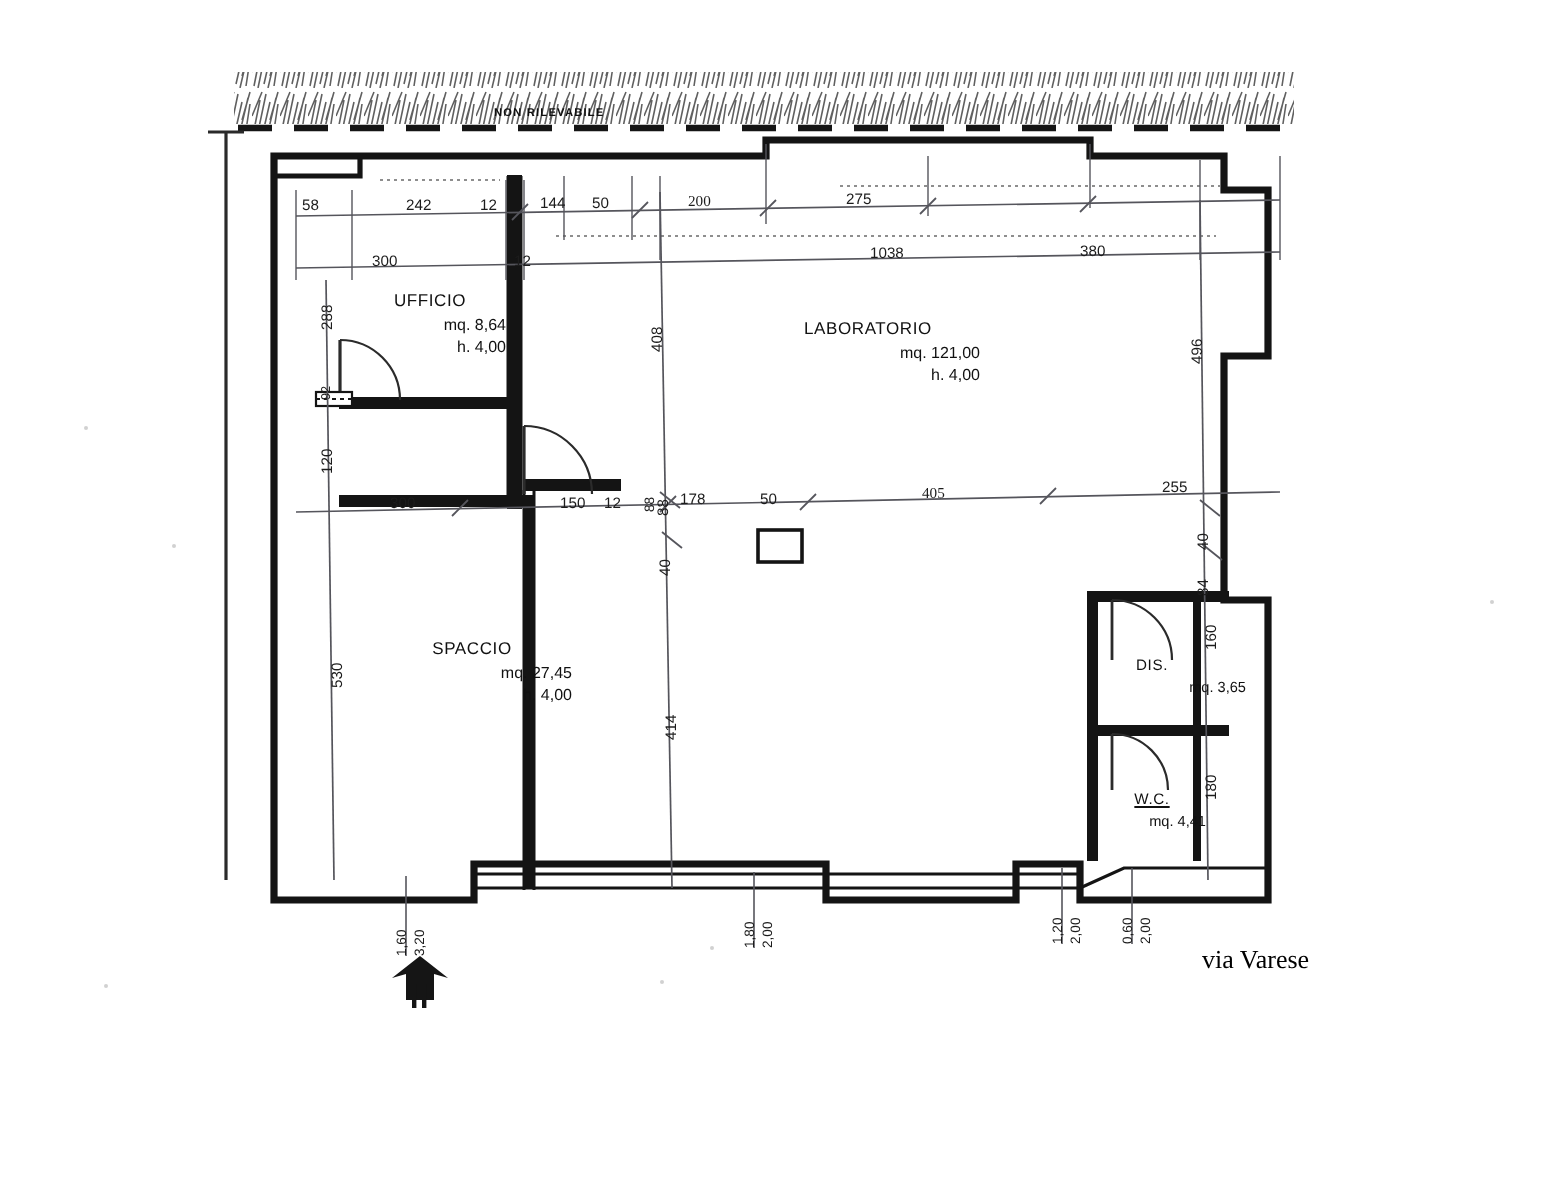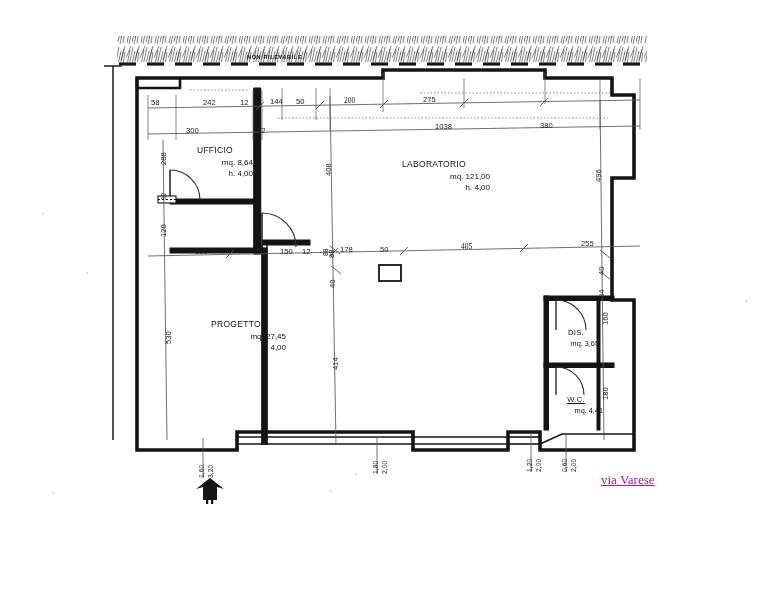--- a/index.html
+++ b/index.html
@@ -61,22 +61,21 @@
   }
   .hatch-label {
     font-size: 5.6px;
     letter-spacing: 0.6px;
     color: #111;
     font-weight: bold;
   }
   .street {
     font-family: "Liberation Serif", serif;
     font-size: 13px;
-    color: #a21caf;
-    text-decoration: underline;
+    color: #000000;
   }
   .title-main {
     font-family: "Liberation Serif", serif;
     font-size: 23px;
     letter-spacing: 1.2px;
     color: #0d0d0d;
   }
   .speck {
     position: absolute;
     background: #9a9a9a;
@@ -300,26 +299,26 @@
   <div class="txt hatch-label" style="left:247px; top:54px;">NON RILEVABILE</div>
 
   <div class="txt room-name" style="left:177px; top:146px; width:76px;">UFFICIO</div>
   <div class="txt room-sub" style="left:177px; top:158px; width:76px;">mq. 8,64</div>
   <div class="txt room-sub" style="left:177px; top:169px; width:76px;">h. 4,00</div>
 
   <div class="txt room-name" style="left:378px; top:160px; width:112px;">LABORATORIO</div>
   <div class="txt room-sub" style="left:378px; top:172px; width:112px;">mq. 121,00</div>
   <div class="txt room-sub" style="left:378px; top:183px; width:112px;">h. 4,00</div>
 
-  <div class="txt room-name" style="left:186px; top:320px; width:100px;">PROGETTO</div>
+  <div class="txt room-name" style="left:186px; top:320px; width:100px;">SPACCIO</div>
   <div class="txt room-sub" style="left:186px; top:332px; width:100px;">mq. 27,45</div>
   <div class="txt room-sub" style="left:186px; top:343px; width:100px;">h. 4,00</div>
 
   <div class="txt room-name" style="left:553px; top:329px; width:46px; font-size:7.6px;">DIS.</div>
-  <div class="txt room-sub" style="left:549px; top:340px; width:50px; font-size:7.3px;">mq. 3,65</div>
+  <div class="txt room-sub" style="left:549px; top:340px; width:74px; font-size:7.3px;">mq. 3,65</div>
 
   <div class="txt room-name" style="left:553px; top:396px; width:46px; font-size:7.6px;text-decoration:underline;">W.C.</div>
   <div class="txt room-sub" style="left:549px; top:407px; width:54px; font-size:7.3px;">mq. 4,41</div>
 
   <div class="txt dim" style="left:151px; top:99px;">58</div>
   <div class="txt dim" style="left:203px; top:99px;">242</div>
   <div class="txt dim" style="left:240px; top:99px;">12</div>
   <div class="txt dim" style="left:270px; top:98px;">144</div>
   <div class="txt dim" style="left:296px; top:98px;">50</div>
   <div class="txt dim" style="left:344px; top:97px;font-family:Liberation Serif, serif;">200</div>

